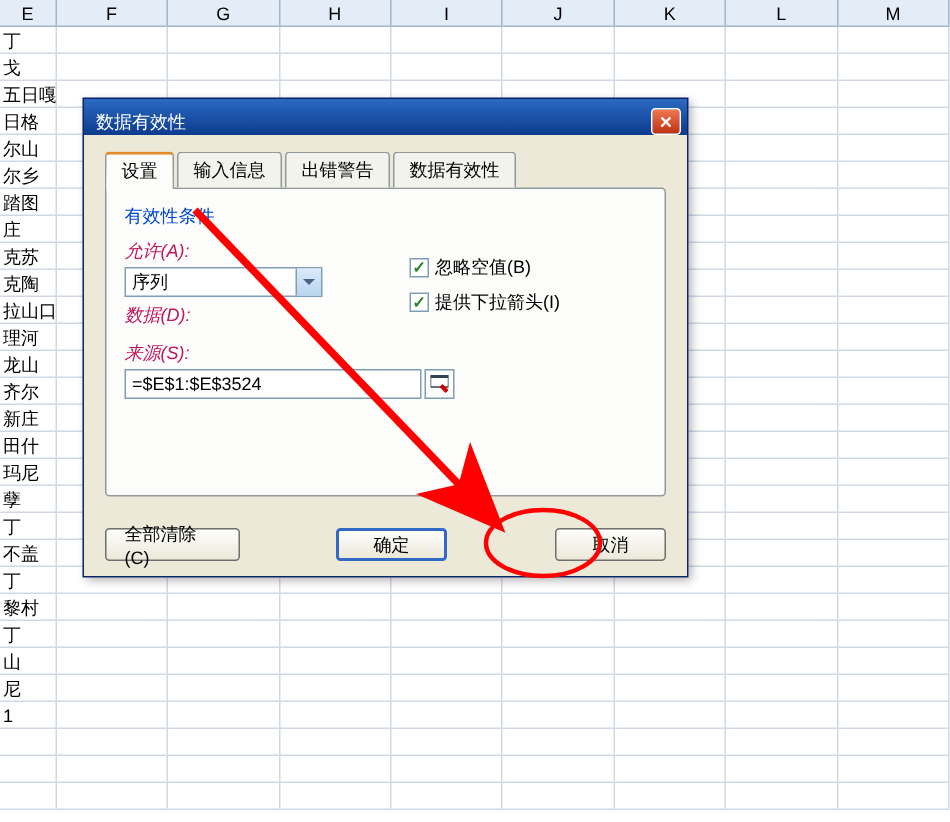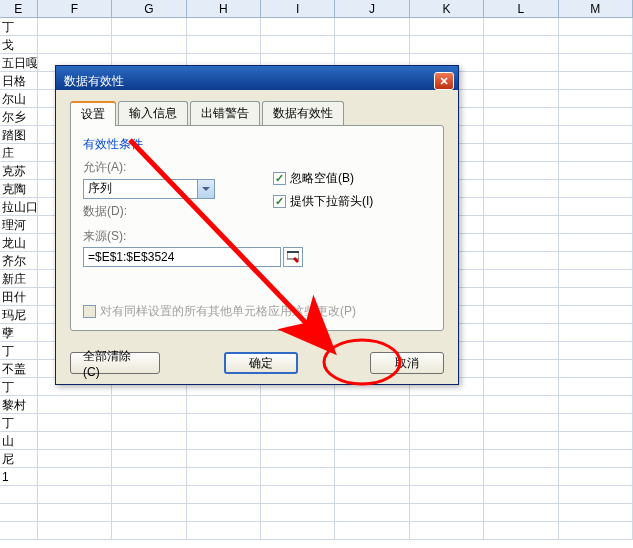--- a/index.html
+++ b/index.html
@@ -29,21 +29,21 @@
 
   .tabs { display: flex; gap: 0; margin-bottom: 0; position: relative; z-index: 2; align-items: flex-end; }
   .tab { font-size: 12px; padding: 3px 10px; border: 1px solid #919b9c; background: #f3f3ee;
          border-bottom: none; cursor: pointer; margin-right: 2px; border-radius: 3px 3px 0 0; }
   .tab.active { background: #fcfcfa; border-top: 2px solid #e68b2c; position: relative; top: 1px; }
 
   .groupbox { border: 1px solid #919b9c; background: #fcfcfa; padding: 10px 12px 14px 12px;
               border-radius: 0 3px 3px 3px; height: 206px; position: relative; }
   .grp-title { font-size: 12px; color: #0046d5; margin-bottom: 6px; }
 
-  .lbl { font-size: 12px; color: #737373; margin-top: 4px; margin-bottom: 2px; display: block; }
+  .lbl { font-size: 12px; color: #be185d; margin-top: 4px; margin-bottom: 2px; display: block; font-style: italic; }
   .combo { width: 132px; height: 20px; border: 1px solid #7f9db9; background: #fff; font-size: 12px;
            display: inline-flex; align-items: center; padding: 0 0 0 4px; position: relative; cursor: pointer; }
   .combo.disabled { background: #ece9d8; color: #888; }
   .combo .arrow { position: absolute; right: 0; top: 0; width: 17px; height: 18px;
                   background: linear-gradient(#dbeaf9,#b7d5f0); border-left: 1px solid #7f9db9;
                   display: flex; align-items: center; justify-content: center; font-size: 8px; color: #4a6; }
   .combo .arrow::before { content: ""; border-left: 4px solid transparent; border-right: 4px solid transparent;
                           border-top: 4px solid #4d6185; }
 
   .check-row { display: flex; align-items: center; gap: 4px; font-size: 12px; margin-bottom: 6px; }
@@ -456,24 +456,20 @@
         </div>
         <div class="ref-btn">
           <svg class="ref-btn-icon" viewBox="0 0 12 12">
             <rect x="0" y="0" width="12" height="8" fill="none" stroke="#345" stroke-width="1"></rect>
             <rect x="0" y="0" width="12" height="2" fill="#345"></rect>
             <path d="M8 6 L12 10 L10 12 L6 8 Z" fill="#c00"></path>
           </svg>
         </div>
       </div>
 
-      <div class="apply-row">
-        <span class="chk disabled"></span>
-        <span>对有同样设置的所有其他单元格应用这些更改(P)</span>
-      </div>
     </div>
 
     <div class="btn-row">
       <div class="btn">全部清除(C)</div>
       <div class="spacer"></div>
       <div class="btn default">确定</div>
       <div style="width:8px"></div>
       <div class="btn">取消</div>
     </div>
 

